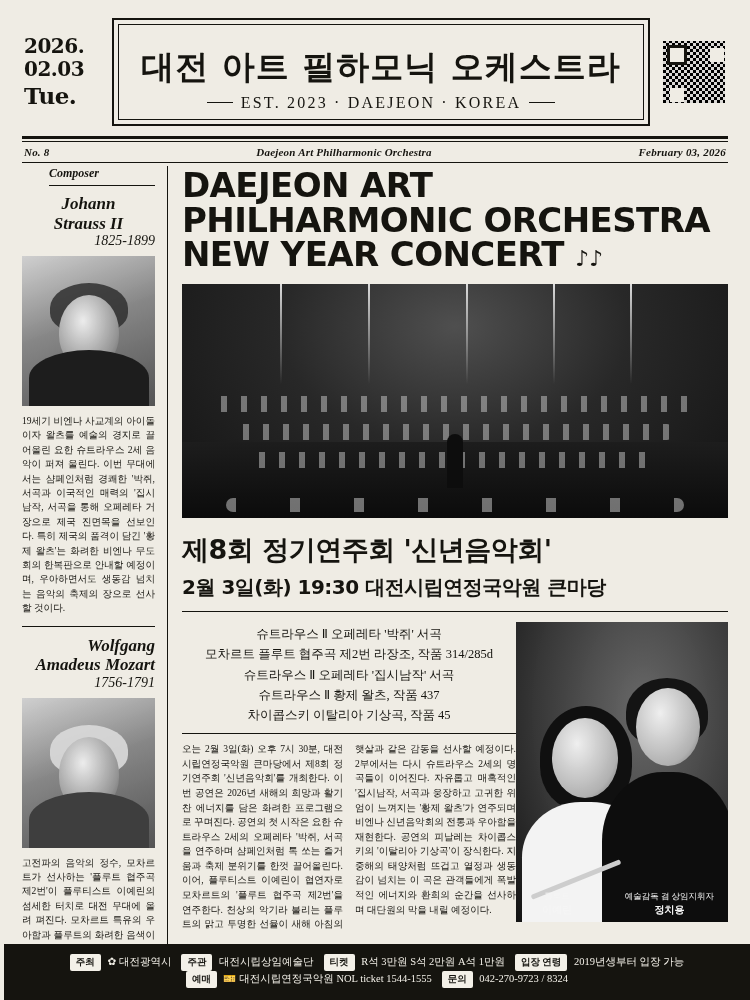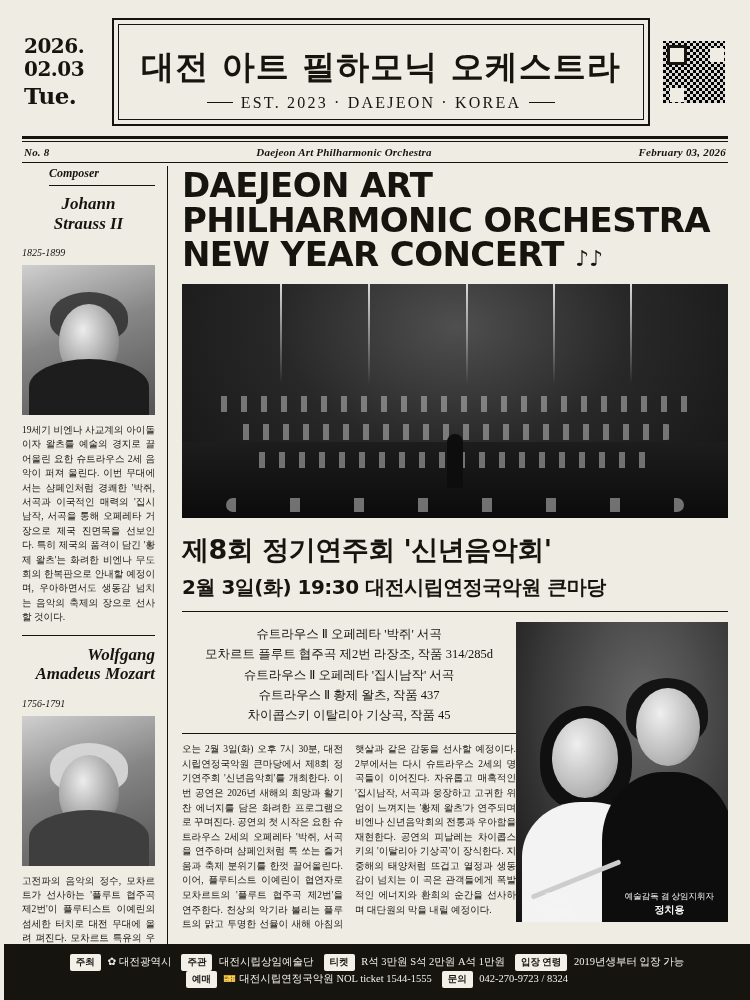--- a/index.html
+++ b/index.html
@@ -105,21 +105,21 @@
   .kicker{
     font-size:12px;font-style:italic;font-weight:bold;
     border-bottom:1px solid #15140f;
     padding-bottom:4px;margin-bottom:8px;margin-left:27px;
   }
   .comp-name{
     text-align:center;font-style:italic;font-weight:bold;
     font-size:17px;line-height:1.15;
   }
   .comp-years{
-    text-align:left;font-style:italic;font-size:10px;margin-top:14px;margin-bottom:7px;
+    text-align:right;font-style:italic;font-size:14px;margin-top:0;margin-bottom:7px;
   }
   .portrait{
     width:100%;height:150px;
     background:linear-gradient(160deg,#cfc8b8,#8d8576 45%,#5d574b 100%);
     position:relative;overflow:hidden;
     filter:grayscale(1) contrast(1.1);
     border:0;
   }
   .portrait .head{
     position:absolute;left:50%;top:26%;transform:translateX(-50%);

